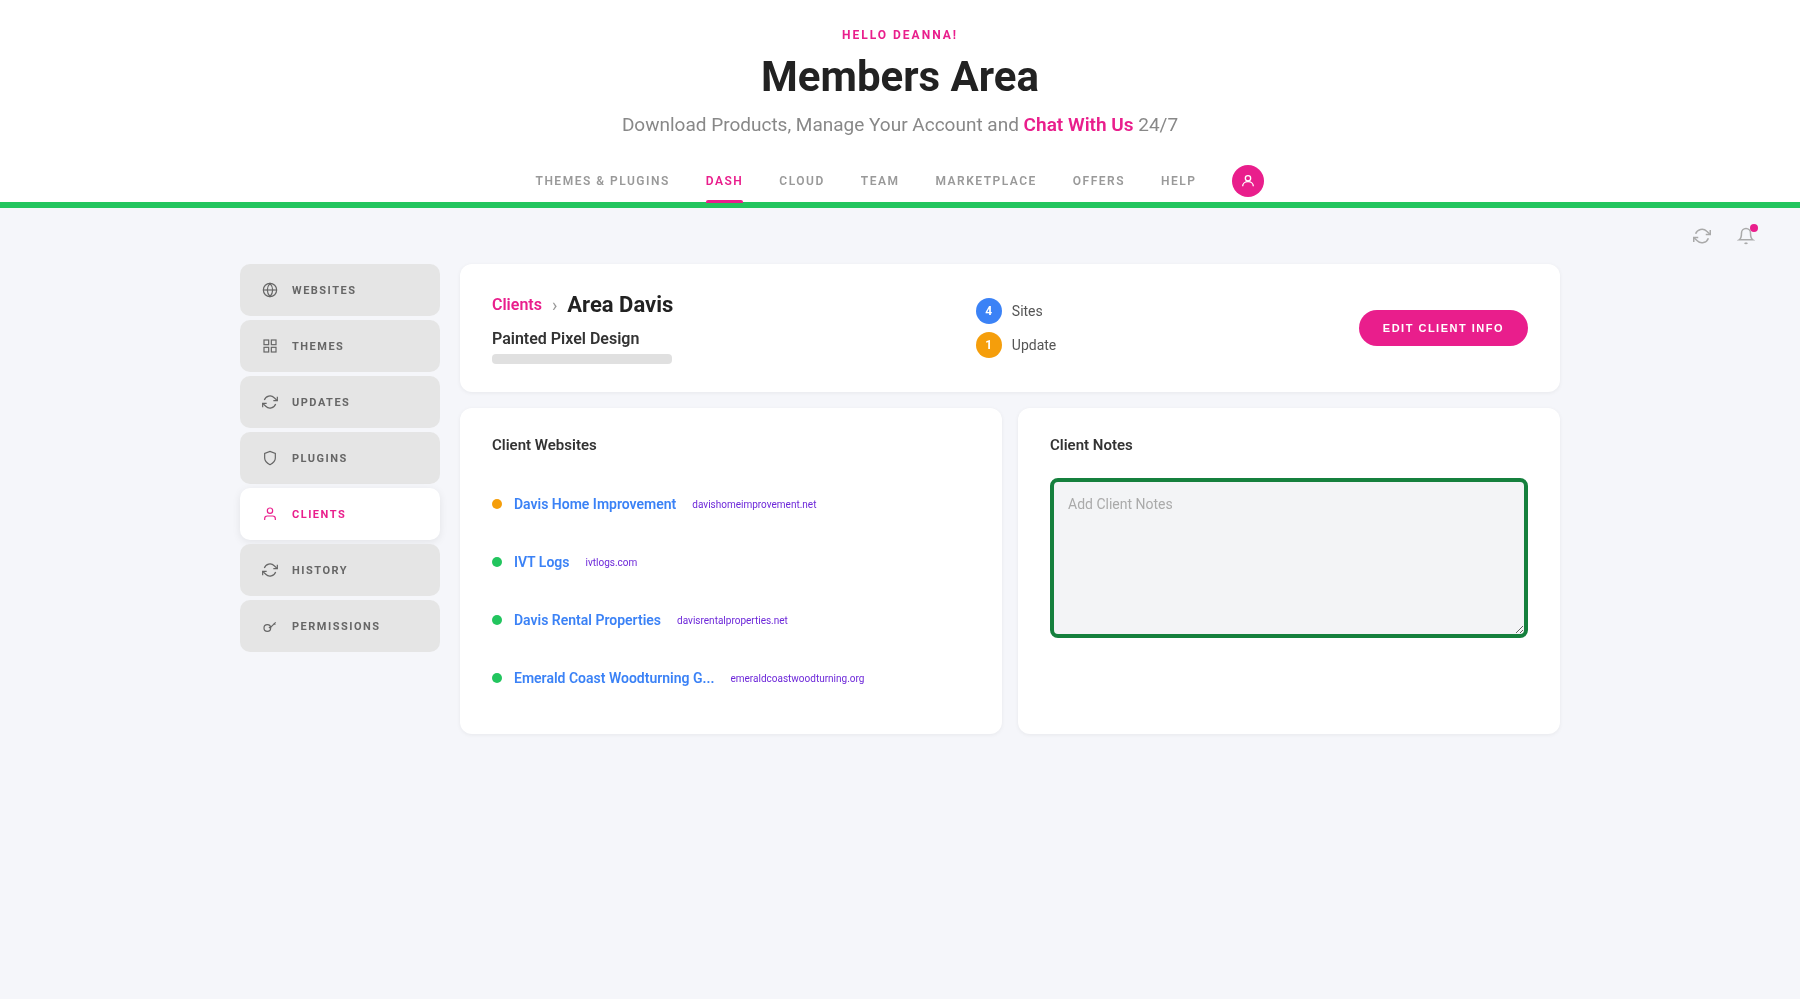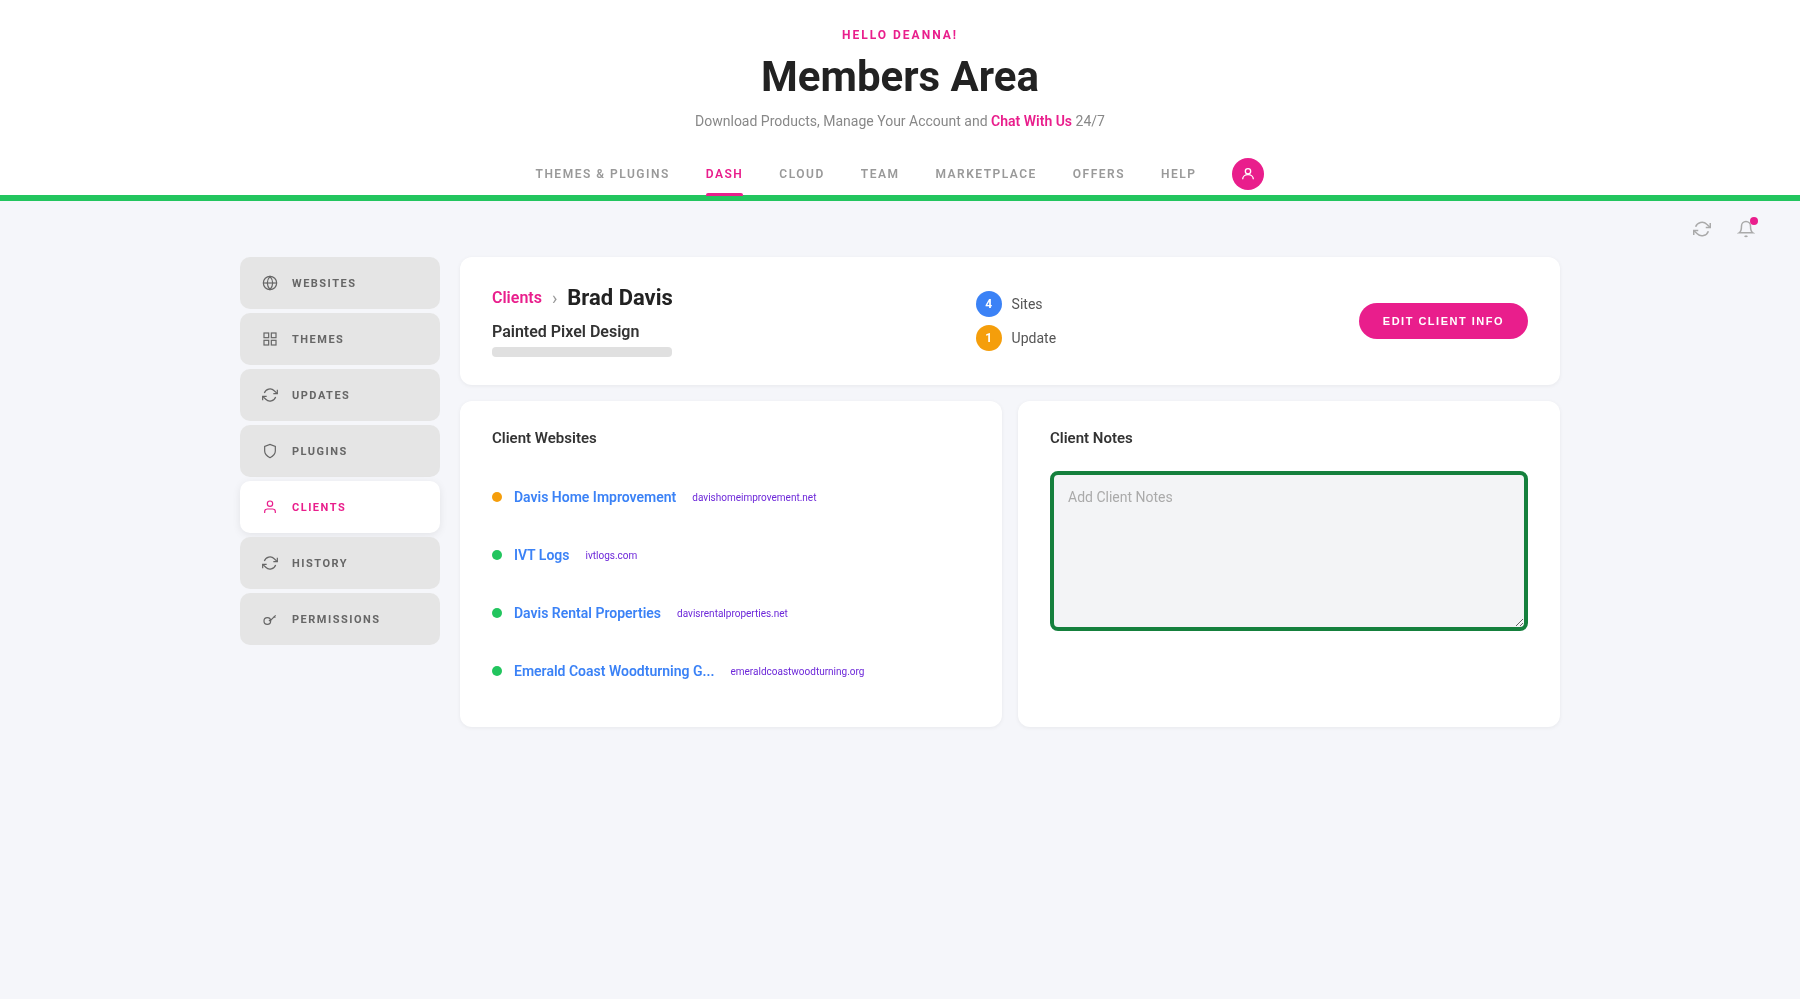--- a/index.html
+++ b/index.html
@@ -25,21 +25,21 @@
       text-transform: uppercase;
       margin-bottom: 10px;
     }
     .members-area-title {
       font-size: 42px;
       font-weight: 700;
       color: #222;
       margin-bottom: 12px;
     }
     .subtitle {
-      font-size: 14px;
+      font-size: 19px;
       color: #888;
       margin-bottom: 24px;
     }
     .subtitle a {
       color: #e91e8c;
       font-weight: 600;
       text-decoration: none;
     }
 
     
@@ -449,21 +449,21 @@
 
   </aside>
 
   <div class="content">
 
     <div class="client-header-card">
       <div>
         <div class="client-breadcrumb">
           <span class="breadcrumb-clients">Clients</span>
           <span class="breadcrumb-arrow">›</span>
-          <span class="breadcrumb-current">Brad Davis</span>
+          <span class="breadcrumb-current">Area Davis</span>
         </div>
         <div class="client-company">Painted Pixel Design</div>
         <div class="client-email-blur"></div>
       </div>
 
       <div class="client-stats">
         <div class="stat-item">
           <div class="stat-badge badge-blue">4</div>
           <span>Sites</span>
         </div>

